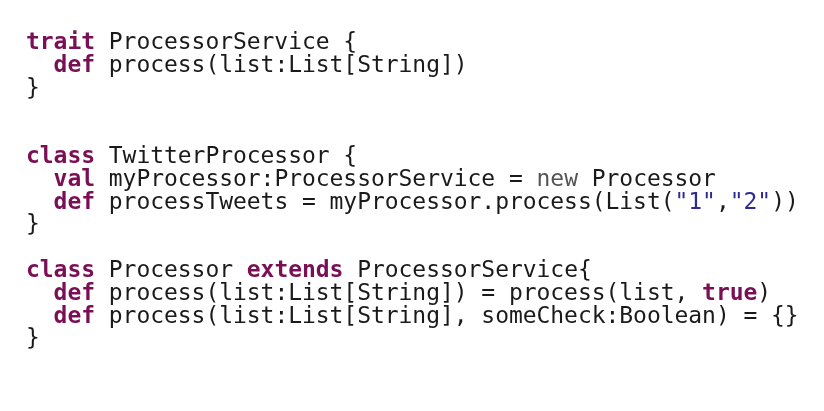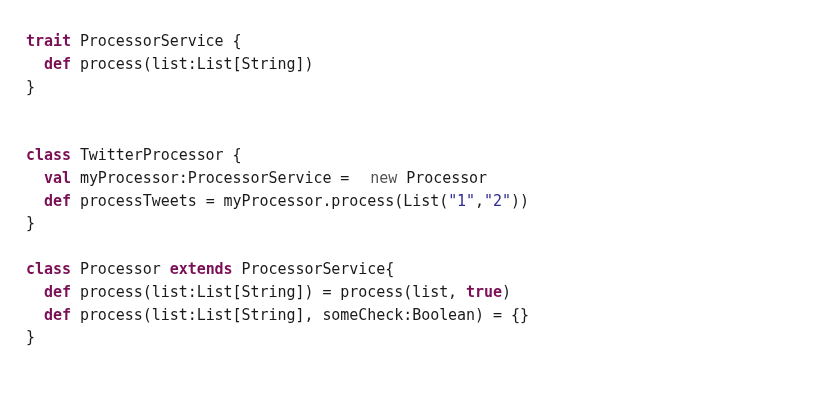--- a/index.html
+++ b/index.html
@@ -3,27 +3,27 @@
   <meta charset="utf-8">
   <style>
     html, body { margin: 0; padding: 0; background: #ffffff; }
     body { width: 824px; height: 411px; overflow: hidden; position: relative; }
     .code {
       position: absolute;
       left: 26px;
       top: 30px;
       margin: 0;
       font-family: "DejaVu Sans Mono", "Liberation Mono", monospace;
-      font-size: 15px;
+      font-size: 23px;
       line-height: 22.8px;
       color: #1a1a1a;
       white-space: pre;
       letter-spacing: -0.05px;
     }
     .line { display: block; height: 22.8px; }
     .kw { color: #7a0f55; font-weight: bold; }
-    .soft { color: #555555; margin-left: 12px; }
+    .soft { color: #555555; }
     .str { color: #2e2a94; }
   </style>
 </head>
 <body>
 
 <pre class="code"><span class="line"><span class="kw">trait</span><span> ProcessorService {</span></span><span class="line"><span>  </span><span class="kw">def</span><span> process(list:List[String])</span></span><span class="line"><span>}</span></span><span class="line"></span><span class="line"></span><span class="line"><span class="kw">class</span><span> TwitterProcessor {</span></span><span class="line"><span>  </span><span class="kw">val</span><span> myProcessor:ProcessorService = </span><span class="soft">new</span><span> Processor</span></span><span class="line"><span>  </span><span class="kw">def</span><span> processTweets = myProcessor.process(List(</span><span class="str">"1"</span><span>,</span><span class="str">"2"</span><span>))</span></span><span class="line"><span>}</span></span><span class="line"></span><span class="line"><span class="kw">class</span><span> Processor </span><span class="kw">extends</span><span> ProcessorService{</span></span><span class="line"><span>  </span><span class="kw">def</span><span> process(list:List[String]) = process(list, </span><span class="kw">true</span><span>)</span></span><span class="line"><span>  </span><span class="kw">def</span><span> process(list:List[String], someCheck:Boolean) = {}</span></span><span class="line"><span>}</span></span></pre>
 
 </body></html>

